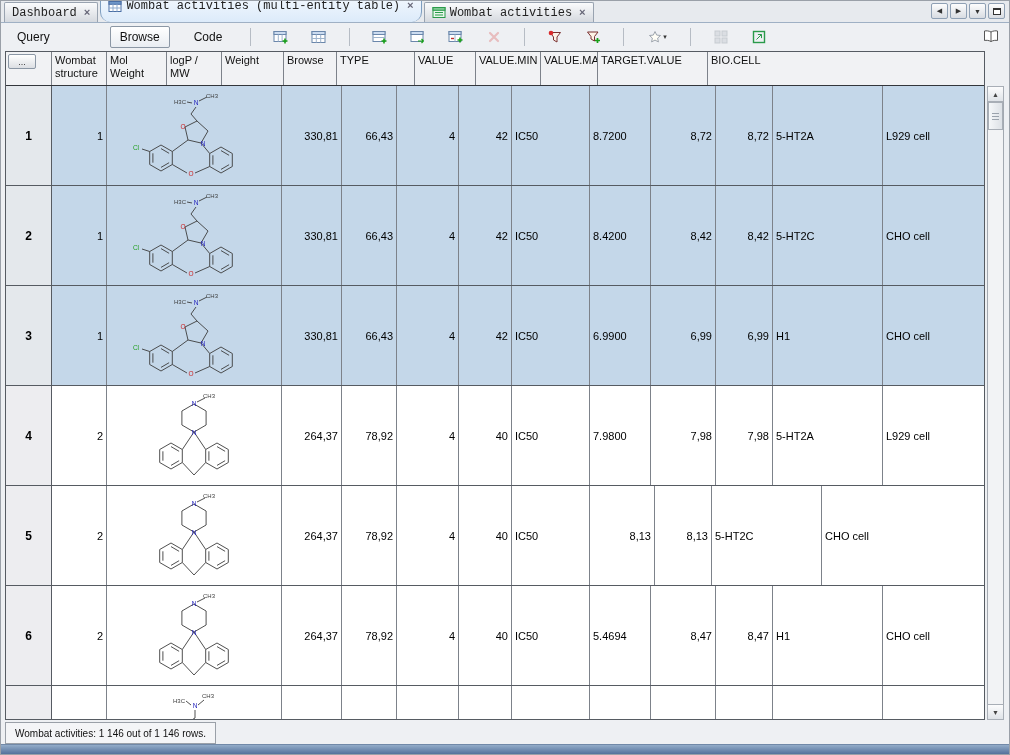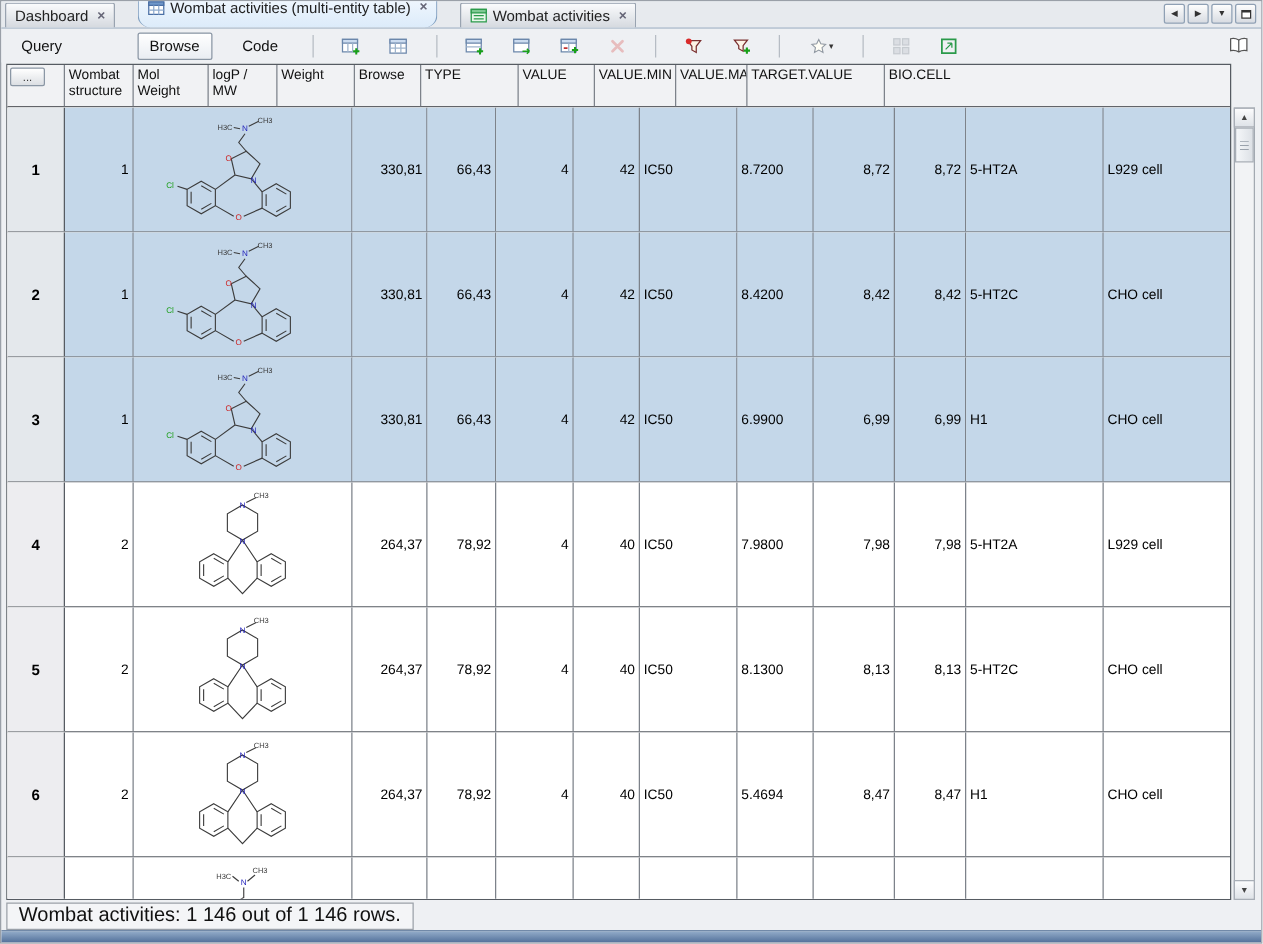--- a/index.html
+++ b/index.html
@@ -1,21 +1,21 @@
 <!DOCTYPE html>
 <html><head>
 <meta charset="utf-8">
 <style>
   * { margin:0; padding:0; box-sizing:border-box; }
   body { font-family:"Liberation Sans", sans-serif; background:#d0d4d8; }
   .window { position:relative; width:1010px; height:755px; background:#eef0f3; border:1px solid #9aa0a8; overflow:hidden; }
 
   
   .tabbar { position:absolute; top:0; left:0; right:0; height:22px; background:#e7eaee; border-bottom:1px solid #9fb0c4; display:flex; align-items:flex-end; padding-left:3px; }
-  .tab { height:20px; display:flex; align-items:center; gap:4px; padding:0 7px; background:linear-gradient(#fafbfc,#d5d9df); border:1px solid #99a3b0; border-bottom:none; margin-right:18px; font-size:12px; color:#222; border-radius:2px 2px 0 0; cursor:default; }
+  .tab { height:20px; display:flex; align-items:center; gap:4px; padding:0 7px; background:linear-gradient(#fafbfc,#d5d9df); border:1px solid #99a3b0; border-bottom:none; margin-right:2px; font-size:12px; color:#222; border-radius:2px 2px 0 0; cursor:default;font-family:Liberation Mono, monospace; }
   .tab.active { background:linear-gradient(#f7fbff,#dcebfa); border-color:#7e9ec0; height:33px;border-radius:10px; }
   .tab-close { color:#667; font-size:11px; font-weight:bold; margin-left:3px; line-height:10px; }
   .tab-controls { margin-left:auto; display:flex; gap:2px; align-items:center; padding:0 4px 3px 0; }
   .tc-btn { width:17px; height:16px; display:flex; align-items:center; justify-content:center; background:linear-gradient(#fdfdfd,#d8dce2); border:1px solid #8fa0b4; border-radius:2px; color:#333; font-size:7px; }
   .restore-glyph { width:8px; height:7px; border:1px solid #333; border-top-width:2px; background:#fff; }
 
   
   .toolbar { position:absolute; top:22px; left:0; right:0; height:27px; display:flex; align-items:center; padding:0 6px; gap:14px; background:#eef0f3; }
   .tb-text-btn { font-size:12px; padding:3px 9px; border:1px solid transparent; background:transparent; color:#111; }
   .tb-text-btn.pressed { background:linear-gradient(#ffffff,#e9edf2); border:1px solid #8b97a5; border-radius:2px;margin-left:36px; }
@@ -49,21 +49,21 @@
   .vscroll { position:absolute; left:986px; top:85px; width:17px; height:634px; background:#f2f3f5; border:1px solid #a3a9b1; display:flex; flex-direction:column; }
   .sb-btn { flex:none; height:16px; display:flex; align-items:center; justify-content:center; font-size:7px; color:#444; background:linear-gradient(#fcfcfd,#dfe3e8); border:1px solid #a8aeb6; margin:-1px; }
   .sb-btn.bottom { margin-top:0; }
   .sb-thumb { flex:none; height:28px; margin:1px 0 0 0; background:linear-gradient(90deg,#f5f7f9,#dde1e6); border:1px solid #a8aeb6; position:relative; }
   .sb-thumb::after { content:""; position:absolute; left:3px; right:3px; top:10px; height:7px;
     background:repeating-linear-gradient(#9aa2ac 0 1px, transparent 1px 3px); }
   .sb-track { flex:1; }
 
   
   .statusbar { position:absolute; top:721px; left:4px; right:4px; height:22px; display:flex; }
-  .status-box { border:1px solid #9aa0a8; background:#f4f5f7; padding:0 9px; font-size:16px; display:flex; align-items:center; color:#111; }
+  .status-box { border:1px solid #9aa0a8; background:#f4f5f7; padding:0 9px; font-size:10px; display:flex; align-items:center; color:#111; }
   .bottom-strip { position:absolute; bottom:0; left:0; right:0; height:10px; background:linear-gradient(#93acc9,#53719b); border-top:1px solid #7189a8; }
 
   svg text { font-family:"Liberation Sans", sans-serif; }
 </style>
 </head>
 <body>
 
 <svg style="position:absolute;width:0;height:0;overflow:hidden" aria-hidden="true">
   <symbol id="mol1" viewBox="0 0 170 96">
     <g stroke="#3c3c3c" stroke-width="0.9" fill="none">
@@ -373,21 +373,20 @@
           <div class="cell c2 structcell">
             <svg class="mol" width="170" height="96" viewBox="0 0 170 96">
                 <use href="#mol2"></use>
               </svg>
           </div>
           <div class="cell c3 num">264,37</div>
           <div class="cell c4 num">78,92</div>
           <div class="cell c5 num">4</div>
           <div class="cell c6 num">40</div>
           <div class="cell c7">IC50</div>
-          <div class="cell c8">8.1300</div>
           <div class="cell c9 num">8,13</div>
           <div class="cell c10 num">8,13</div>
           <div class="cell c11">5-HT2C</div>
           <div class="cell c12">CHO cell</div>
         </div>
 
         <div class="trow">
           <div class="cell rowhdr c0">6</div>
           <div class="cell c1 num">2</div>
           <div class="cell c2 structcell">

